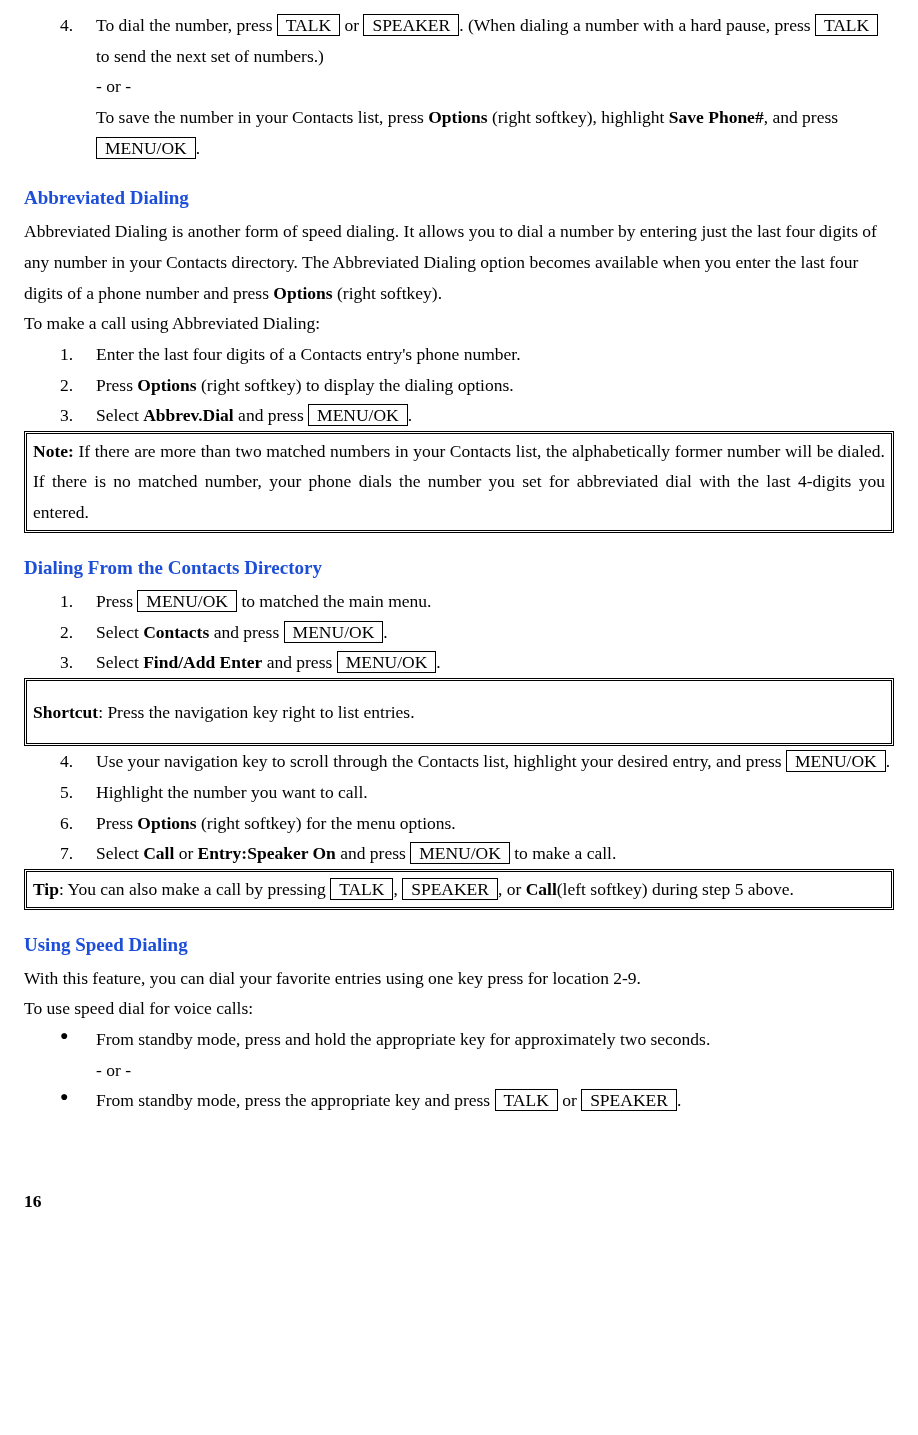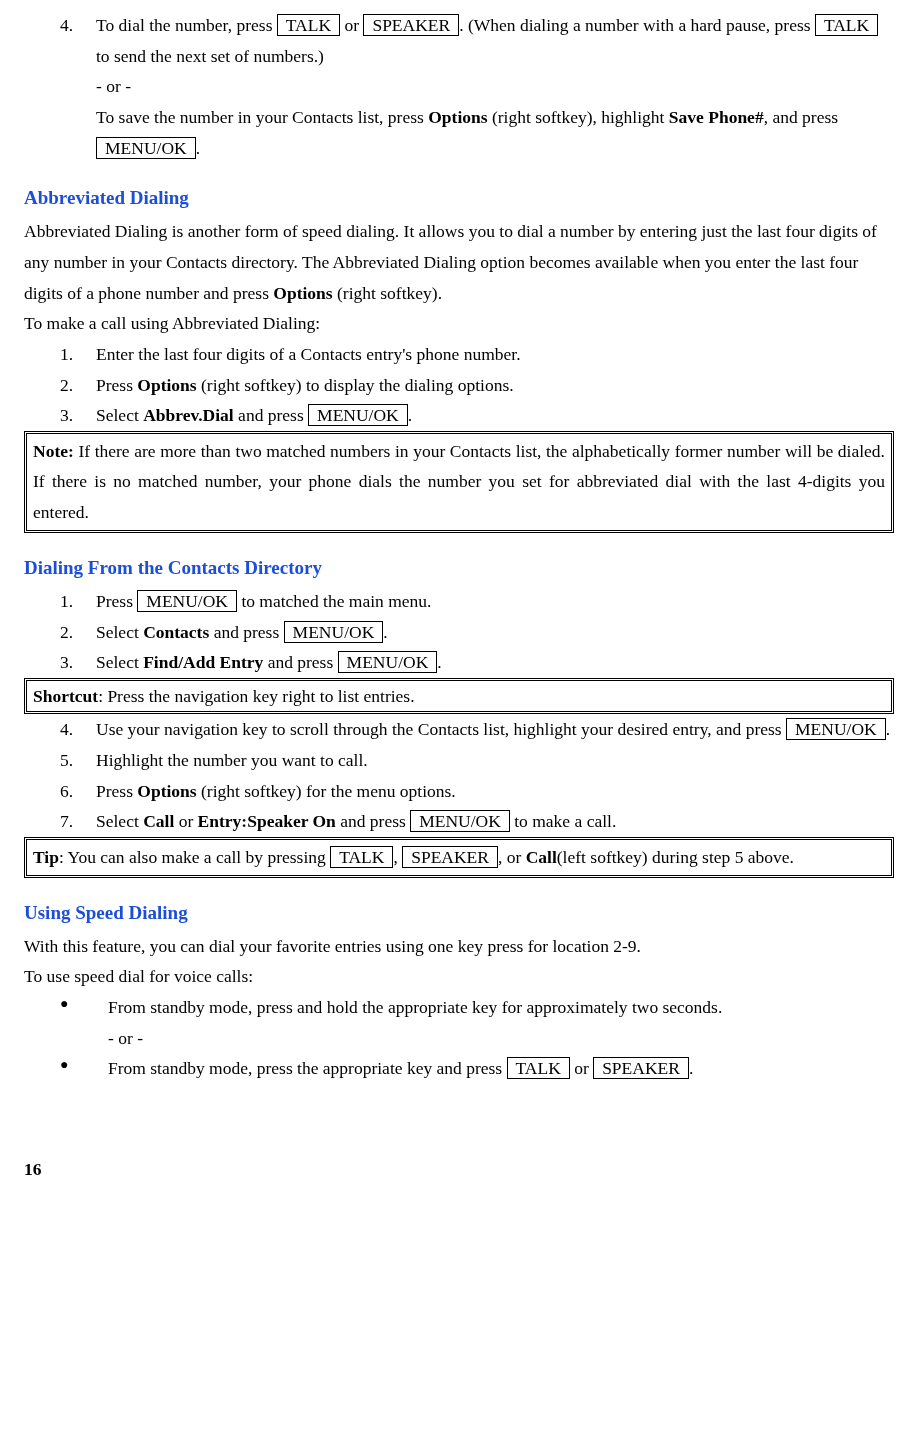--- a/index.html
+++ b/index.html
@@ -39,37 +39,36 @@
     display: flex;
     margin: 0;
   }
   .ul .bullet {
     width: 36px;
     flex-shrink: 0;
     font-size: 14px;
   }
   .ul .txt {
     flex: 1;
-    margin-left: 12px;
   }
   .boxkey {
     border: 1px solid #000;
     padding: 0 8px;
     white-space: nowrap;
   }
   .bold {
     font-weight: bold;
   }
   .callout {
     border: 3px double #000;
     padding: 2px 6px;
     margin: 0 0;
     text-align: justify;
   }
-  .callout.narrow { padding: 0px 6px; }
+  .callout.narrow { padding: 16px 6px; }
   .pagenum {
     text-align: left;
     font-weight: bold;
     margin-top: 70px;
   }
   .para {
     margin: 0;
   }
 </style>
 </head>
@@ -123,21 +122,21 @@
   </div>
   <div class="item">
     <div class="num">2.</div>
     <div class="txt">
       <span>Select </span><span class="bold">Contacts</span><span> and press </span><span class="boxkey">MENU/OK</span><span>.</span>
     </div>
   </div>
   <div class="item">
     <div class="num">3.</div>
     <div class="txt">
-      <span>Select </span><span class="bold">Find/Add Entry</span><span> and press </span><span class="boxkey">MENU/OK</span><span>.</span>
+      <span>Select </span><span class="bold">Find/Add Enter</span><span> and press </span><span class="boxkey">MENU/OK</span><span>.</span>
     </div>
   </div>
 </div>
 <div class="callout narrow">
   <span class="bold">Shortcut</span><span>: Press the navigation key right to list entries.</span>
 </div>
 <div class="ol">
   <div class="item">
     <div class="num">4.</div>
     <div class="txt">

